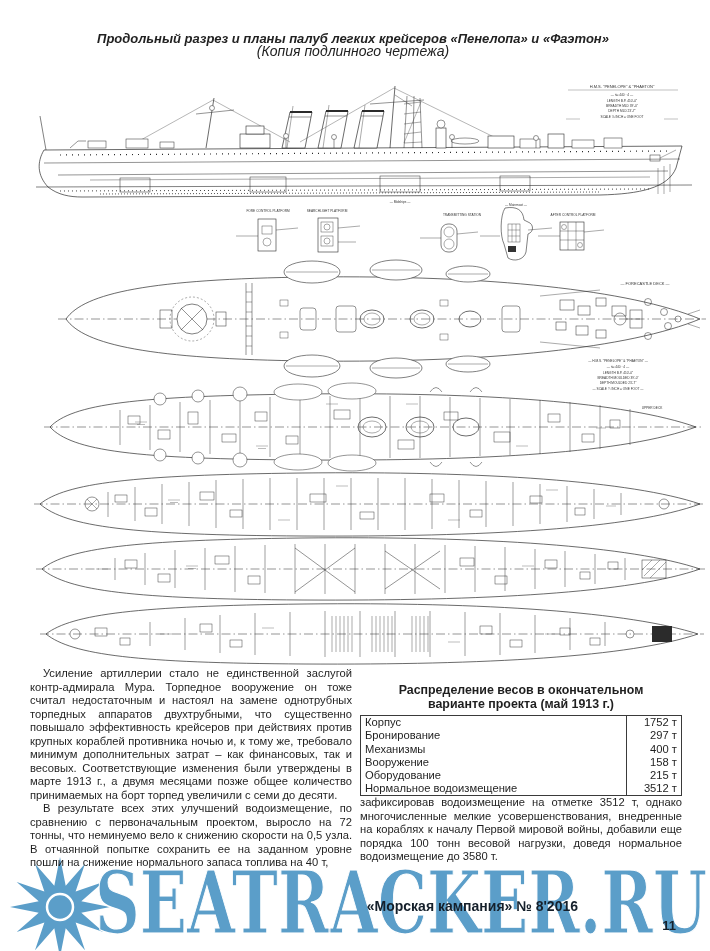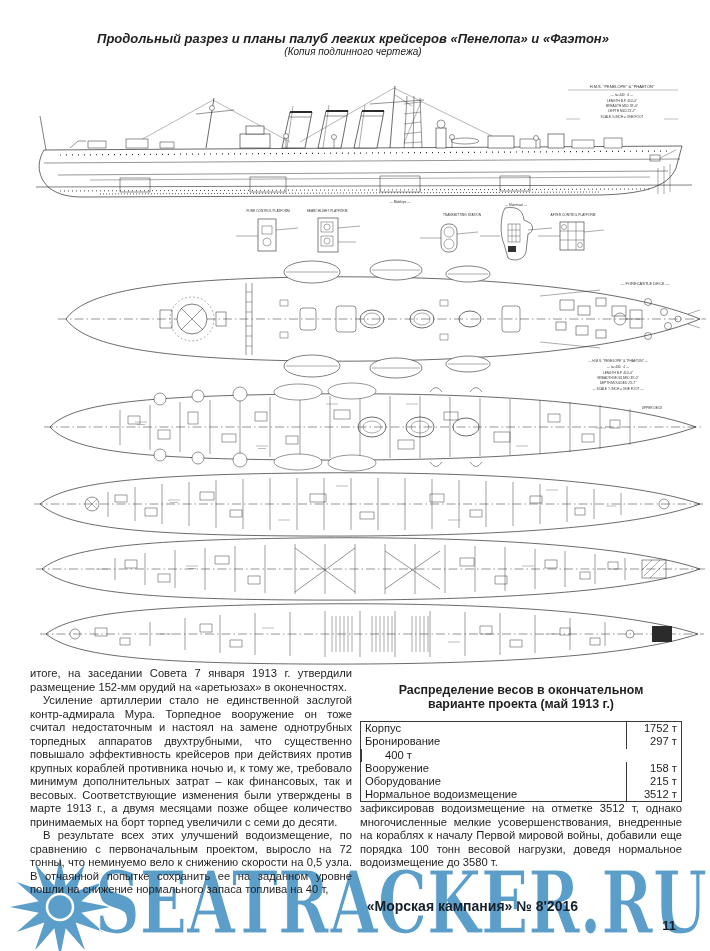--- a/index.html
+++ b/index.html
@@ -3,33 +3,33 @@
 <meta charset="utf-8">
 <style>
   html,body{margin:0;padding:0;}
   body{
     width:710px;height:951px;position:relative;background:#ffffff;
     font-family:"Liberation Sans",sans-serif;color:#1f1f1f;overflow:hidden;
   }
   
   .page-header{position:absolute;top:31px;left:0;width:706px;text-align:center;z-index:2;}
   .page-header .title{font-size:13px;font-weight:bold;font-style:italic;line-height:15px;color:#222;}
-  .page-header .subtitle{font-size:10px;font-style:italic;line-height:11px;color:#222;}
+  .page-header .subtitle{font-size:14px;font-style:italic;line-height:11px;color:#222;}
   
   #drawing{position:absolute;top:0;left:0;z-index:1;}
   #drawing text{font-family:"Liberation Sans",sans-serif;fill:#333;stroke:none;text-anchor:middle;}
   #drawing .t4{font-size:4px;}
   #drawing .t3{font-size:3.2px;}
   
   .columns{position:absolute;top:667px;left:30px;width:652px;display:flex;gap:8px;z-index:2;}
   .col{width:322px;font-size:11.2px;line-height:13.5px;text-align:justify;}
   .col p{margin:0;}
   .col p.ind{text-indent:13px;}
   .table-title{margin-top:17px;text-align:center;font-weight:bold;font-size:12.4px;line-height:13.6px;}
-  .weights-table{border:1.5px solid #3a3a3a;margin-top:10px;}
+  .weights-table{border:1.5px solid #3a3a3a;margin-top:4px;}
   .wrow{display:flex;align-items:stretch;line-height:13.2px;font-size:11.2px;}
   .wrow .lbl{flex:1;padding-left:4px;text-align:left;}
   .wrow .val{width:50px;text-align:right;padding-right:4px;border-left:1px solid #3a3a3a;}
   .cont{margin-top:4px;}
   
   .footer-journal{position:absolute;top:898px;right:132px;font-size:14px;font-weight:bold;color:#15202b;z-index:3;}
   .footer-page{position:absolute;top:918px;right:34px;font-size:13px;font-weight:bold;color:#15202b;z-index:3;}
   
   #watermark{position:absolute;top:0;left:0;z-index:0;}
   #watermark text{
@@ -326,39 +326,39 @@
     <rect x="560" y="628" width="10" height="7" stroke-width="0.45"></rect>
     <rect x="590" y="638" width="10" height="7" stroke-width="0.45"></rect>
     <circle cx="75" cy="634" r="5" stroke-width="0.5"></circle>
     <circle cx="630" cy="634" r="4" stroke-width="0.5"></circle>
     <path stroke-width="0.4" stroke="#555" d="M160,634 L172,634 M262,628 L274,628 M448,642 L460,642 M545,634 L555,634"></path>
   </g>
 </svg>
 
 <div class="columns">
   <div class="col">
-    <p>итоге, на заседании Совета 7 января 1913 г. утвердили размещение 152-мм орудий на «аретьюзах» в оконечностях.</p>
     <p class="ind">Усиление артиллерии стало не единственной заслугой контр-адмирала Мура. Торпедное вооружение он тоже считал недостаточным и настоял на замене однотрубных торпедных аппаратов двухтрубными, что существенно повышало эффективность крейсеров при действиях против крупных кораблей противника ночью и, к тому же, требовало минимум дополнительных затрат – как финансовых, так и весовых. Соответствующие изменения были утверждены в марте 1913 г., а двумя месяцами позже общее количество принимаемых на борт торпед увеличили с семи до десяти.</p>
     <p class="ind">В результате всех этих улучшений водоизмещение, по сравнению с первоначальным проектом, выросло на 72 тонны, что неминуемо вело к снижению скорости на 0,5 узла. В отчаянной попытке сохранить ее на заданном уровне пошли на снижение нормального запаса топлива на 40 т,</p>
   </div>
   <div class="col">
     <div class="table-title">
       <div>Распределение весов в окончательном</div>
       <div>варианте проекта (май 1913 г.)</div>
     </div>
     <div class="weights-table">
       <div class="wrow">
         <span class="lbl">Корпус</span>
         <span class="val">1752 т</span>
       </div>
       <div class="wrow">
         <span class="lbl">Бронирование</span>
         <span class="val">297 т</span>
       </div>
       <div class="wrow">
+        <span class="lbl">Механизмы</span>
         <span class="val">400 т</span>
       </div>
       <div class="wrow">
         <span class="lbl">Вооружение</span>
         <span class="val">158 т</span>
       </div>
       <div class="wrow">
         <span class="lbl">Оборудование</span>
         <span class="val">215 т</span>
       </div>

